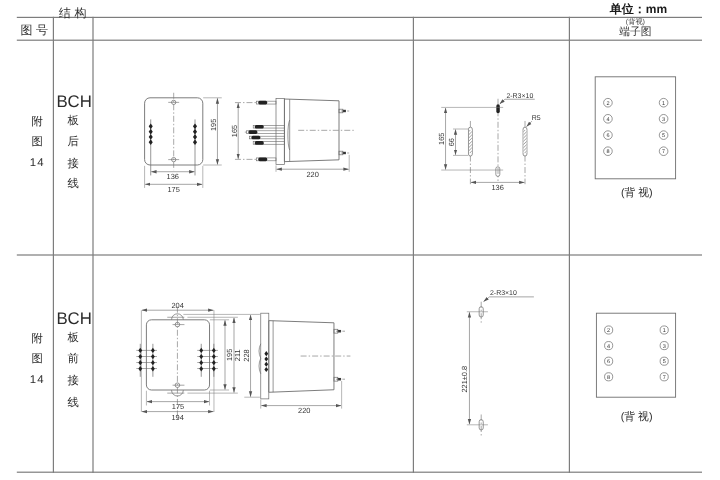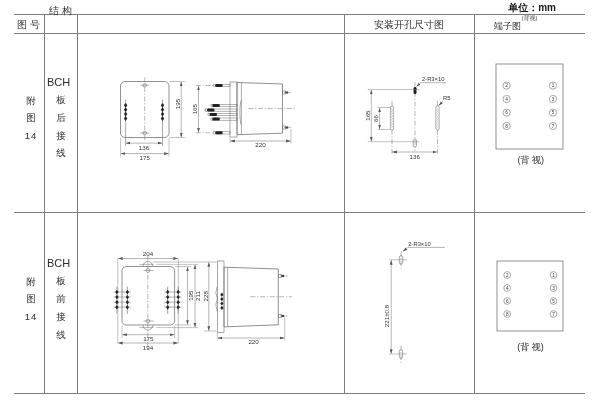--- a/index.html
+++ b/index.html
@@ -4,21 +4,21 @@
 <style>
   html,body{margin:0;padding:0;background:#fff;}
   .page{position:relative;width:600px;height:400px;background:#fff;overflow:hidden;
         font-family:"Liberation Sans",sans-serif;color:#333;}
   .hl{position:absolute;height:1px;background:#7d7d7d;}
   .vl{position:absolute;width:1px;background:#7d7d7d;}
   .txt{position:absolute;white-space:nowrap;color:#333;}
   .hdr{font-size:10px;font-weight:400;color:#303030;text-align:center;}
   .unit{font-size:10px;font-weight:600;color:#1a1a1a;}
   .vchar{font-size:9.5px;color:#2c2c2c;text-align:center;}
-  .bch{font-size:11px;color:#2c2c2c;text-align:left;}
+  .bch{font-size:14px;color:#2c2c2c;text-align:left;}
   .tnote{font-size:6px;color:#444;text-align:center;}
   svg{position:absolute;overflow:visible;}
   svg text{font-family:"Liberation Sans",sans-serif;fill:#333;}
   .dim{font-size:6.2px;}
   .lbl{font-size:5.8px;}
   .cap{font-size:9px;fill:#2c2c2c;}
   .num{font-size:4.6px;fill:#333;}
   .ln{stroke:#6e6e6e;stroke-width:.75;fill:none;}
   .ln2{stroke:#6e6e6e;stroke-width:.6;fill:none;}
   .ext{stroke:#787878;stroke-width:.45;fill:none;}
@@ -37,23 +37,22 @@
   <div class="hl" style="left:14px;top:33px;width:571px;"></div>
   <div class="hl" style="left:14px;top:212px;width:571px;"></div>
   <div class="hl" style="left:14px;top:393px;width:571px;"></div>
   <div class="vl" style="left:44px;top:14px;height:380px;"></div>
   <div class="vl" style="left:77px;top:14px;height:380px;"></div>
   <div class="vl" style="left:344px;top:14px;height:380px;"></div>
   <div class="vl" style="left:474px;top:14px;height:380px;"></div>
 
   <div class="txt hdr" style="left:12px;top:18px;width:33px;letter-spacing:3px;text-indent:3px;">图号</div>
   <div class="txt hdr" style="left:44px;top:4px;width:33px;letter-spacing:3px;text-indent:3px;">结构</div>
-  <div class="txt hdr" style="left:344px;top:18px;width:130px;">安装开孔尺寸图</div>
   <div class="txt tnote" style="left:474px;top:14px;width:111px;">(背视)</div>
-  <div class="txt hdr" style="left:452px;top:20px;width:111px;font-size:9px;">端子图</div>
+  <div class="txt hdr" style="left:474px;top:20px;width:111px;font-size:9px;">端子图</div>
 
   <div class="txt vchar" style="left:21px;top:95px;width:20px;">附</div>
   <div class="txt vchar" style="left:21px;top:112px;width:20px;">图</div>
   <div class="txt vchar" style="left:21px;top:130px;width:20px;letter-spacing:1px;">14</div>
 
   <div class="txt bch" style="left:47px;top:76px;width:28px;">BCH</div>
   <div class="txt vchar" style="left:47px;top:94px;width:28px;">板</div>
   <div class="txt vchar" style="left:47px;top:112px;width:28px;">后</div>
   <div class="txt vchar" style="left:47px;top:130px;width:28px;">接</div>
   <div class="txt vchar" style="left:47px;top:147px;width:28px;">线</div>

